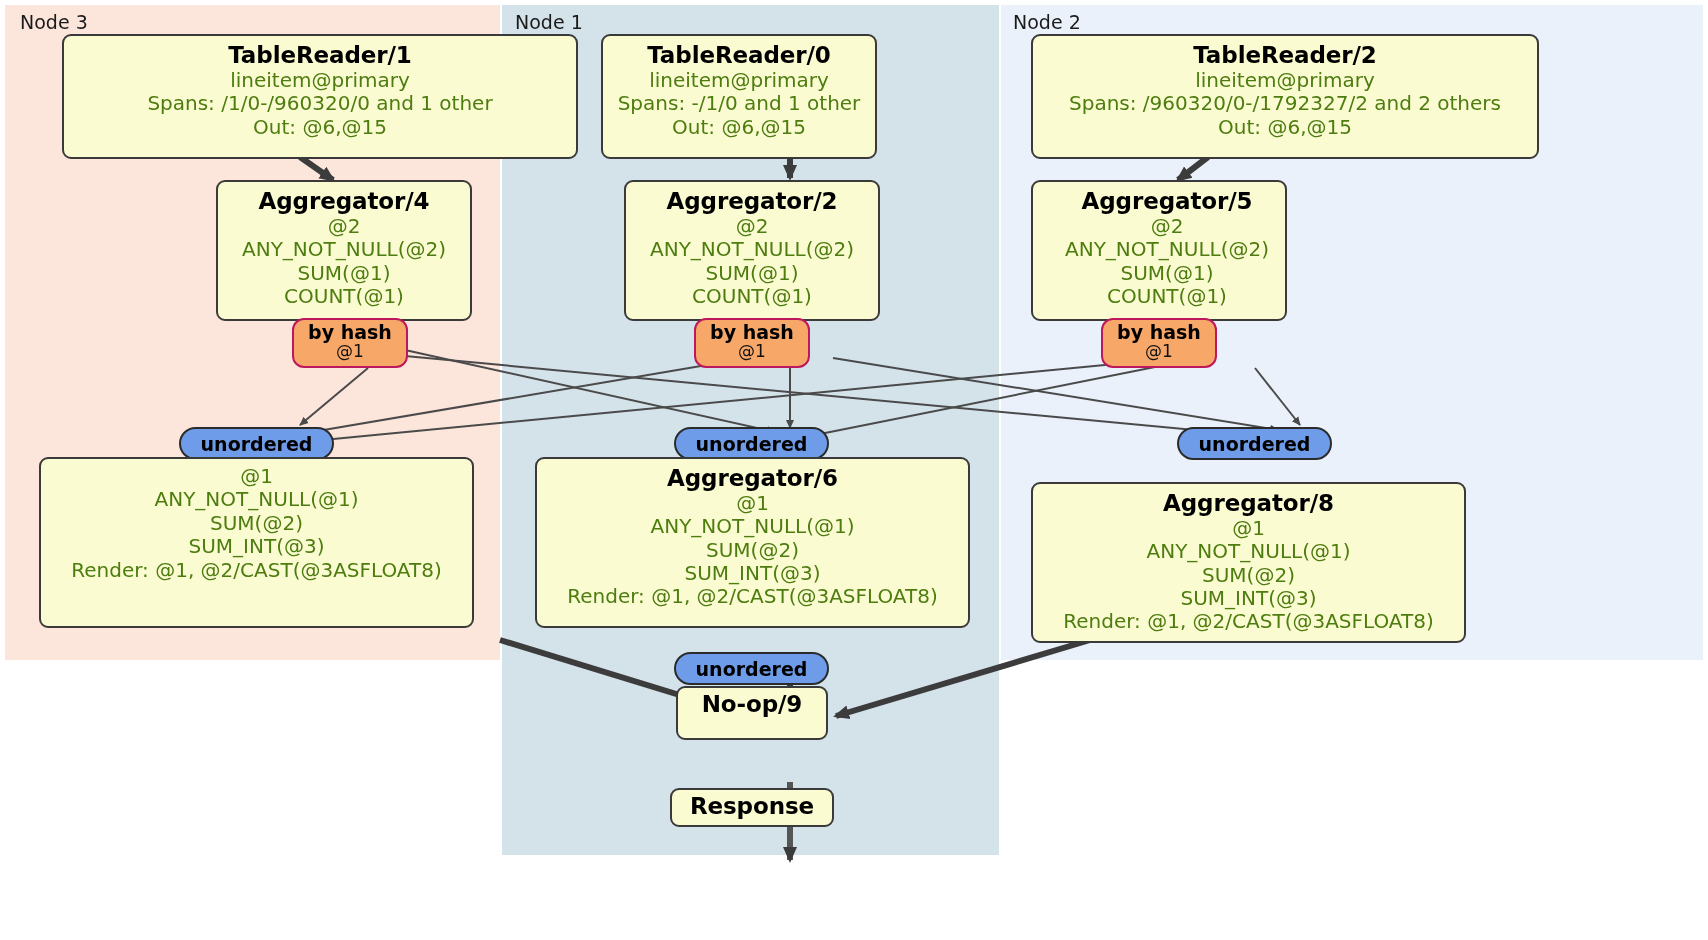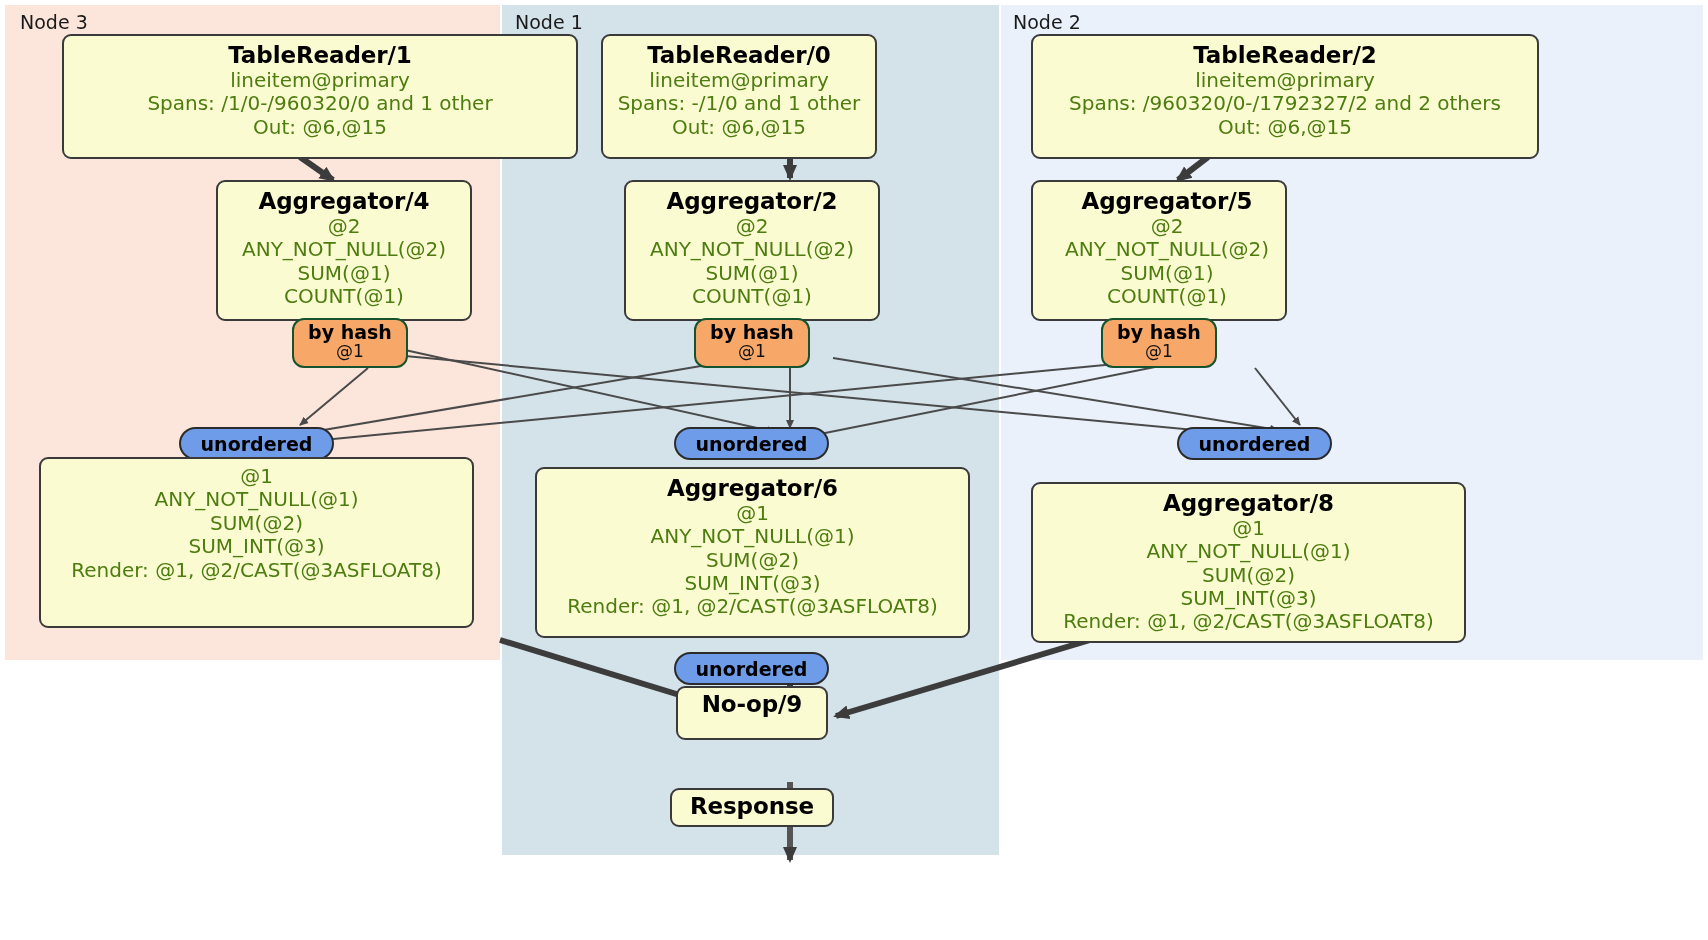--- a/index.html
+++ b/index.html
@@ -31,21 +31,21 @@
   }
   .proc .ttl{
     display:block;font-weight:bold;font-size:23px;color:#000;
     letter-spacing:-0.1px;
   }
   .proc .ln{display:block;font-size:20px;color:#4d7c0f;white-space:nowrap;}
 
   
   .badge-hash{
     position:absolute;box-sizing:border-box;
-    background:#f7a869;border:2px solid #14532d;border-radius:12px;
+    background:#f7a869;border:2px solid #be185d;border-radius:12px;
     text-align:center;line-height:1.05;padding-top:3px;
   }
   .badge-hash .b1{display:block;font-weight:bold;font-size:19px;color:#000;}
   .badge-hash .b2{display:block;font-size:17px;color:#111;}
 
   .badge-unord{
     position:absolute;box-sizing:border-box;
     background:#6e9ce8;border:2px solid #2b2b2b;border-radius:999px;
     text-align:center;font-weight:bold;font-size:19px;color:#000;
     display:flex;align-items:center;justify-content:center;
@@ -170,21 +170,21 @@
   <div class="badge-unord" style="left:1177px;top:427px;width:155px;height:33px;">unordered</div>
 
   <div class="proc" style="left:39px;top:457px;width:435px;height:171px;">
     <span class="ln">@1</span>
     <span class="ln">ANY_NOT_NULL(@1)</span>
     <span class="ln">SUM(@2)</span>
     <span class="ln">SUM_INT(@3)</span>
     <span class="ln">Render: @1, @2/CAST(@3ASFLOAT8)</span>
   </div>
 
-  <div class="proc" style="left:535px;top:467px;width:435px;height:171px;">
+  <div class="proc" style="left:535px;top:457px;width:435px;height:171px;">
     <span class="ttl">Aggregator/6</span>
     <span class="ln">@1</span>
     <span class="ln">ANY_NOT_NULL(@1)</span>
     <span class="ln">SUM(@2)</span>
     <span class="ln">SUM_INT(@3)</span>
     <span class="ln">Render: @1, @2/CAST(@3ASFLOAT8)</span>
   </div>
 
   <div class="proc" style="left:1031px;top:457px;width:435px;height:161px;margin-top:25px;">
     <span class="ttl">Aggregator/8</span>

